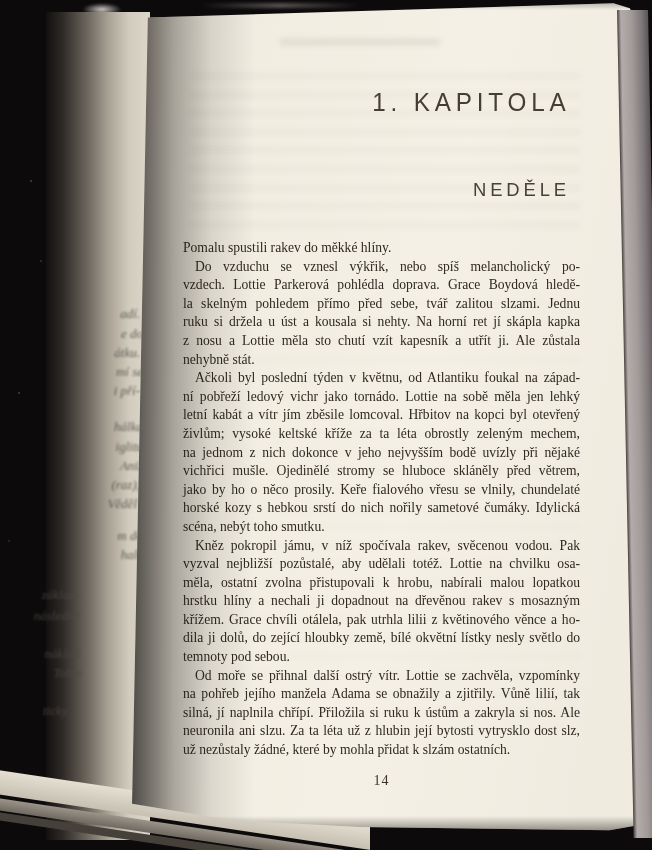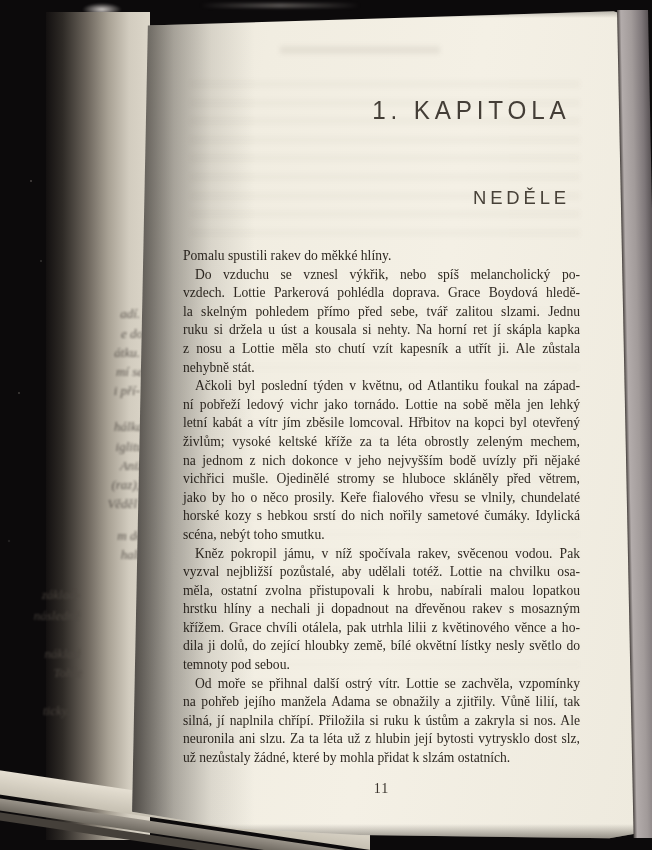--- a/index.html
+++ b/index.html
@@ -28,21 +28,21 @@
 
   
   .bottom-curls { position:absolute; left:0; top:758px; width:370px; height:92px; overflow:hidden; }
   .curl-stripe { position:absolute; left:-30px; width:430px; border-radius:6px; filter:blur(.6px);
     transform:rotate(8.5deg); transform-origin:left center; }
   .curl-1 { top:8px;  height:24px; background:linear-gradient(to bottom,#e5dfd2,#c6c0b2); }
   .curl-2 { top:36px; height:12px; background:linear-gradient(to bottom,#9a948a,#6f6a61); }
   .curl-3 { top:50px; height:8px;  background:#45403a; }
 
   
-  .page { position:absolute; left:130px; top:8px; width:510px; height:832px;
+  .page { position:absolute; left:130px; top:0; width:510px; height:832px;
     background:linear-gradient(100deg, #e9e4d7 0%, #f1ede1 22%, #f4f0e5 55%, #eeeade 100%);
     clip-path:polygon(3.5% 2.1%, 94.8% 0.4%, 98% 1%, 100% 3.5%, 99.6% 99.2%,
       94% 99.8%, 45% 99.4%, 20% 98.6%, 0.4% 96.6%); }
   .gutter-shadow { position:absolute; left:0; top:0; bottom:0; width:125px;
     background:linear-gradient(to right, rgba(18,14,12,.75), rgba(18,14,12,.32) 35%,
       rgba(18,14,12,.1) 65%, rgba(18,14,12,0)); }
   .page-top-shade { position:absolute; left:0; right:0; top:0; height:10px;
     background:linear-gradient(to bottom, rgba(30,26,22,.4), rgba(30,26,22,0)); }
   .page-bottom-shade { position:absolute; left:0; right:0; bottom:0; height:16px;
     background:linear-gradient(to top, rgba(40,34,28,.5), rgba(40,34,28,0)); }
@@ -156,20 +156,20 @@
       </div>
       <div>
         <div class="line indent">Od moře se přihnal další ostrý vítr. Lottie se zachvěla, vzpomínky</div>
         <div class="line">na pohřeb jejího manžela Adama se obnažily a zjitřily. Vůně lilií, tak</div>
         <div class="line">silná, jí naplnila chřípí. Přiložila si ruku k ústům a zakryla si nos. Ale</div>
         <div class="line">neuronila ani slzu. Za ta léta už z hlubin její bytosti vytrysklo dost slz,</div>
         <div class="line last">už nezůstaly žádné, které by mohla přidat k slzám ostatních.</div>
       </div>
     </div>
 
-  <div class="page-number">11</div>
+  <div class="page-number">14</div>
 
   <div class="gutter-shadow"></div>
   <div class="page-top-shade"></div>
   <div class="page-bottom-shade"></div>
 </div>
 
 <div class="fore-edge"></div>
 
 </body></html>

